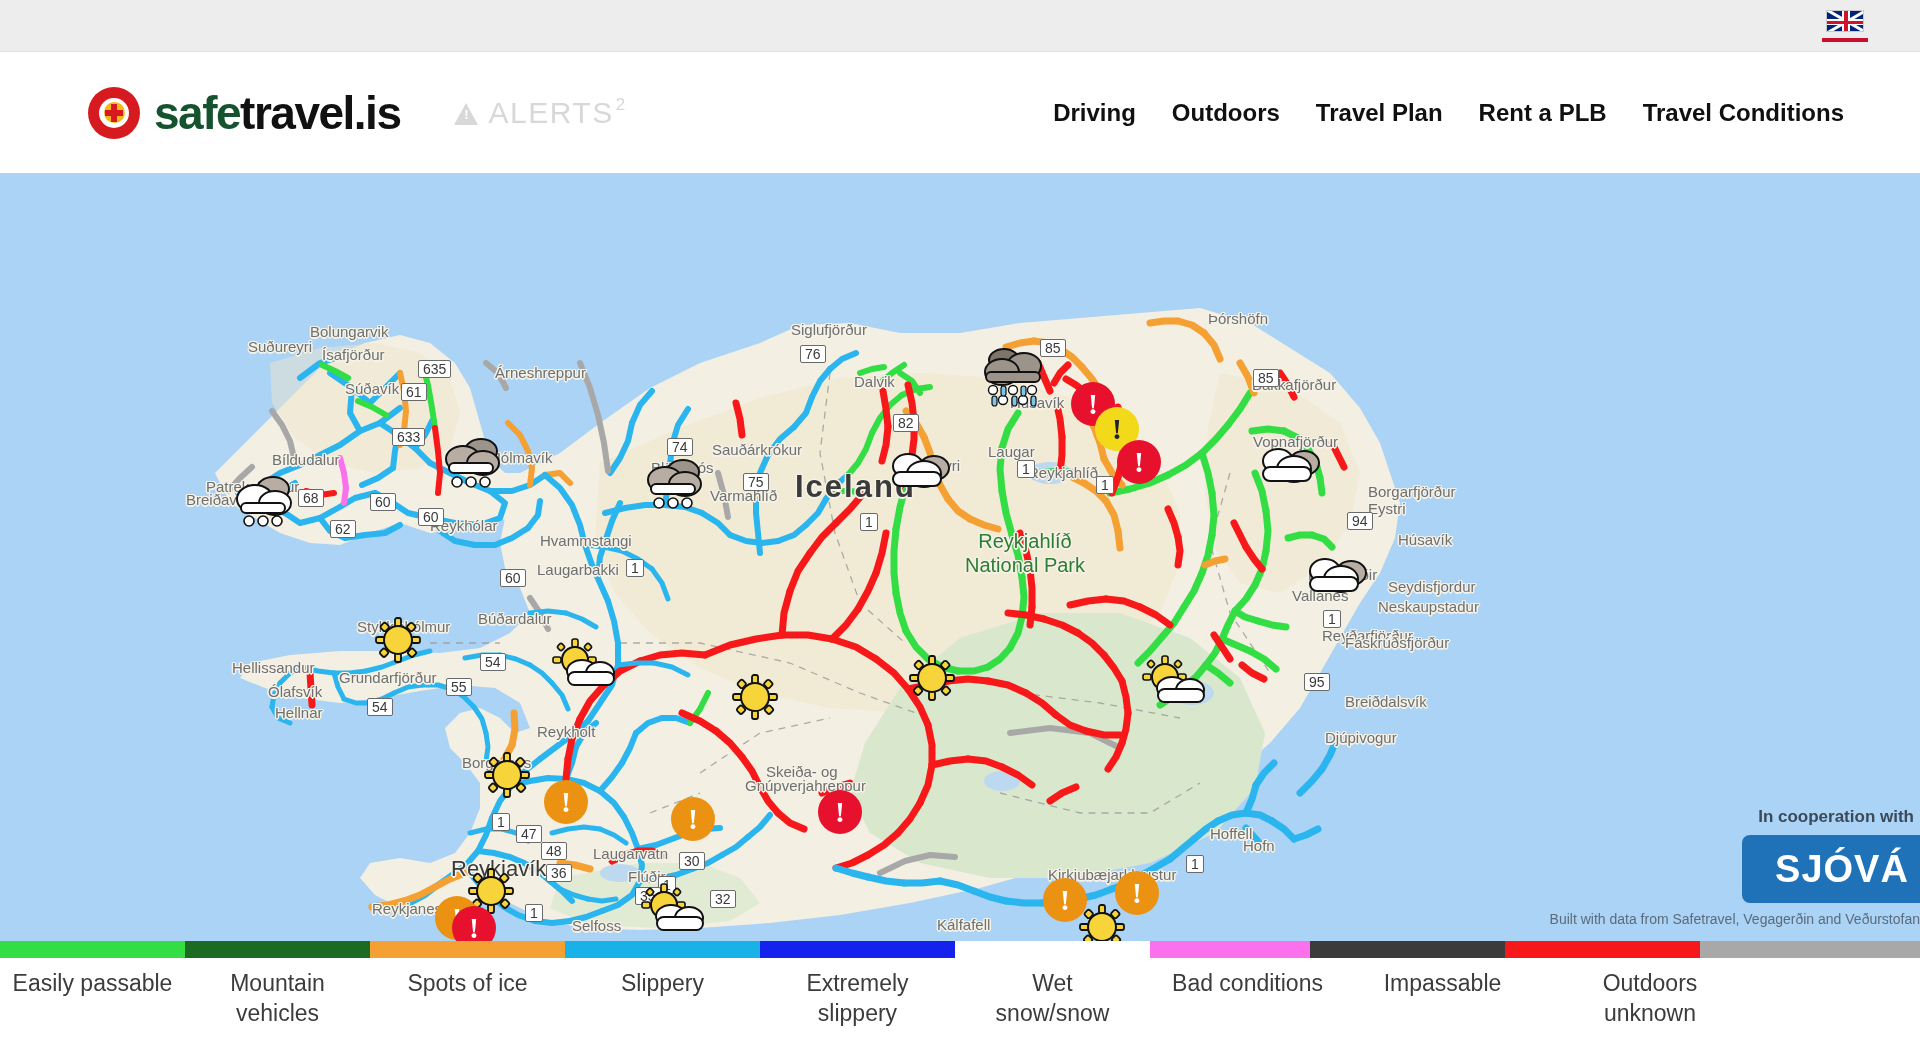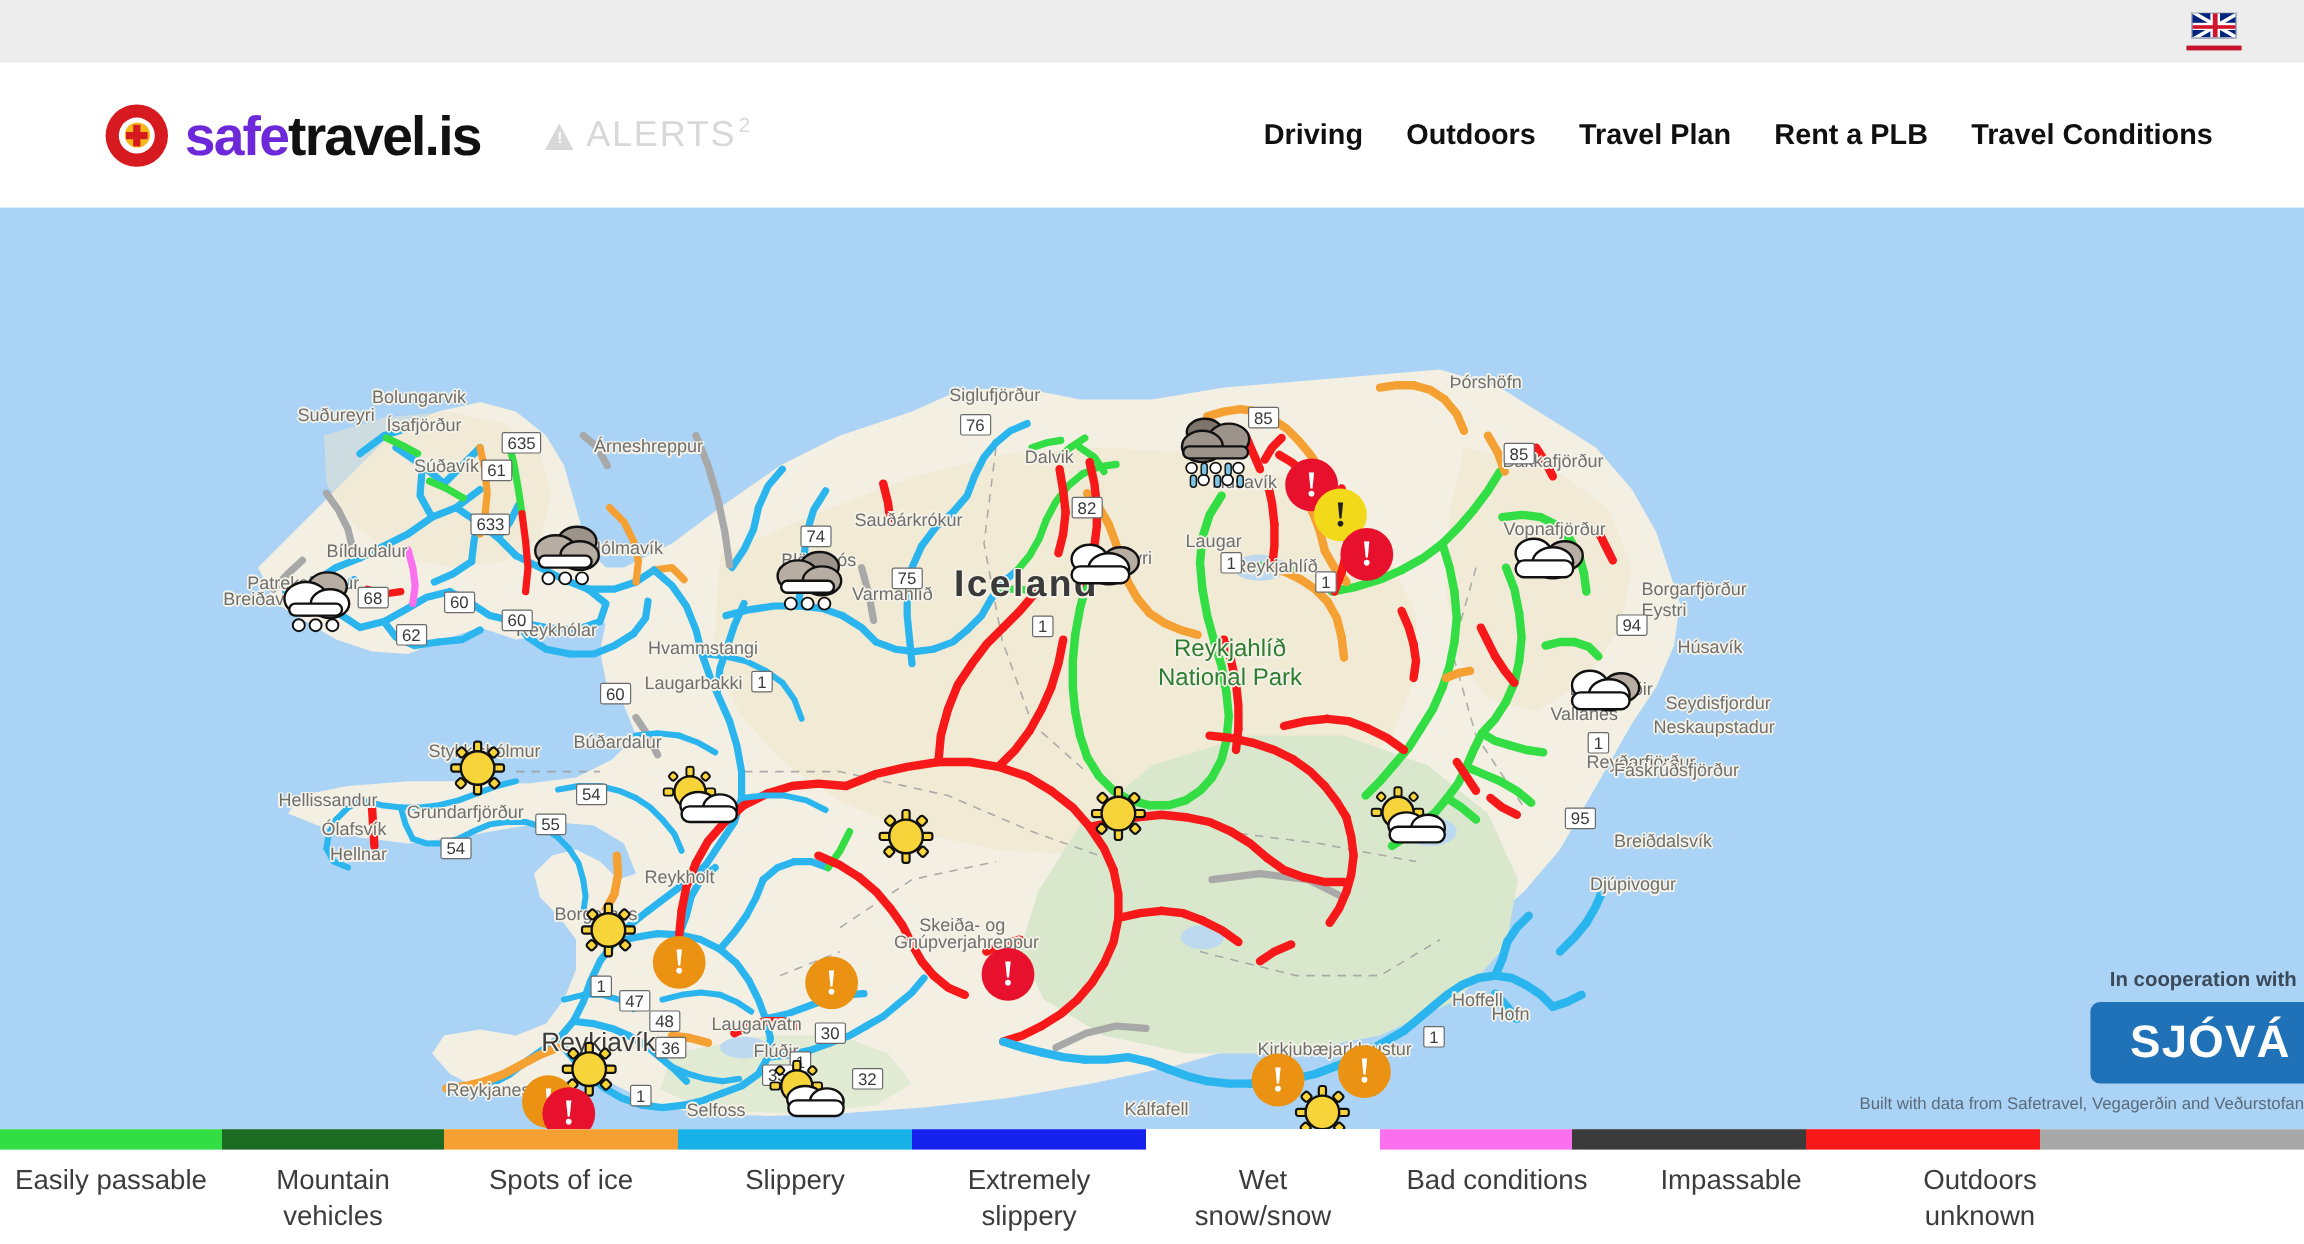--- a/index.html
+++ b/index.html
@@ -54,21 +54,21 @@
     content:""; position:absolute; left:11px; top:11px;
     width:30px; height:30px; border-radius:50%; background:#fff;
   }
   .logo-ring::after {
     content:""; position:absolute; left:15.5px; top:15.5px;
     width:21px; height:21px; border-radius:50%; background:#f5b71b;
   }
   .logo-cross-v { position:absolute; left:23px; top:17px; width:6px; height:18px; background:#d71920; z-index:3; }
   .logo-cross-h { position:absolute; left:17px; top:23px; width:18px; height:6px; background:#d71920; z-index:3; }
   .logo-text { font-size: 46px; font-weight: 700; letter-spacing: -1.5px; margin-left: 14px; }
-  .logo-text .red { color: #6d28d9; }
+  .logo-text .red { color: #14532d; }
   .logo-text .blk { color: #111; text-align: right; }
 
   .alerts-block {
     display: flex; align-items: flex-start; margin-left: 54px; cursor: pointer;
     color: #d8d8d8;
   }
   .alerts-tri {
     width: 0; height: 0; border-left: 12px solid transparent;
     border-right: 12px solid transparent; border-bottom: 22px solid #d8d8d8;
     position: relative; margin-top: 5px; margin-right: 10px;
@@ -595,21 +595,21 @@
       <div class="plabel" style="left:322px;top:173px">Ísafjörður</div>
       <div class="plabel" style="left:345px;top:207px">Súðavík</div>
       <div class="plabel" style="left:495px;top:191px">Árneshreppur</div>
       <div class="plabel" style="left:272px;top:278px">Bíldudalur</div>
       <div class="plabel" style="left:206px;top:305px">Patreksfjörður</div>
       <div class="plabel" style="left:186px;top:318px">Breiðavík</div>
       <div class="plabel" style="left:490px;top:276px">Hólmavík</div>
       <div class="plabel" style="left:430px;top:344px">Reykhólar</div>
       <div class="plabel" style="left:791px;top:148px">Siglufjörður</div>
       <div class="plabel" style="left:854px;top:200px">Dalvik</div>
-      <div class="plabel" style="left:712px;top:252px">Sauðárkrókur</div>
+      <div class="plabel" style="left:712px;top:268px">Sauðárkrókur</div>
       <div class="plabel" style="left:651px;top:286px">Blönduós</div>
       <div class="plabel" style="left:710px;top:314px">Varmahlíð</div>
       <div class="plabel" style="left:540px;top:359px">Hvammstangi</div>
       <div class="plabel" style="left:537px;top:388px">Laugarbakki</div>
       <div class="plabel" style="left:905px;top:284px">Akureyri</div>
       <div class="plabel" style="left:988px;top:270px">Laugar</div>
       <div class="plabel" style="left:1028px;top:291px">Reykjahlíð</div>
       <div class="plabel" style="left:1010px;top:221px">Húsavík</div>
       <div class="plabel" style="left:1208px;top:137px">Þórshöfn</div>
       <div class="plabel" style="left:1252px;top:203px">Bakkafjörður</div>

